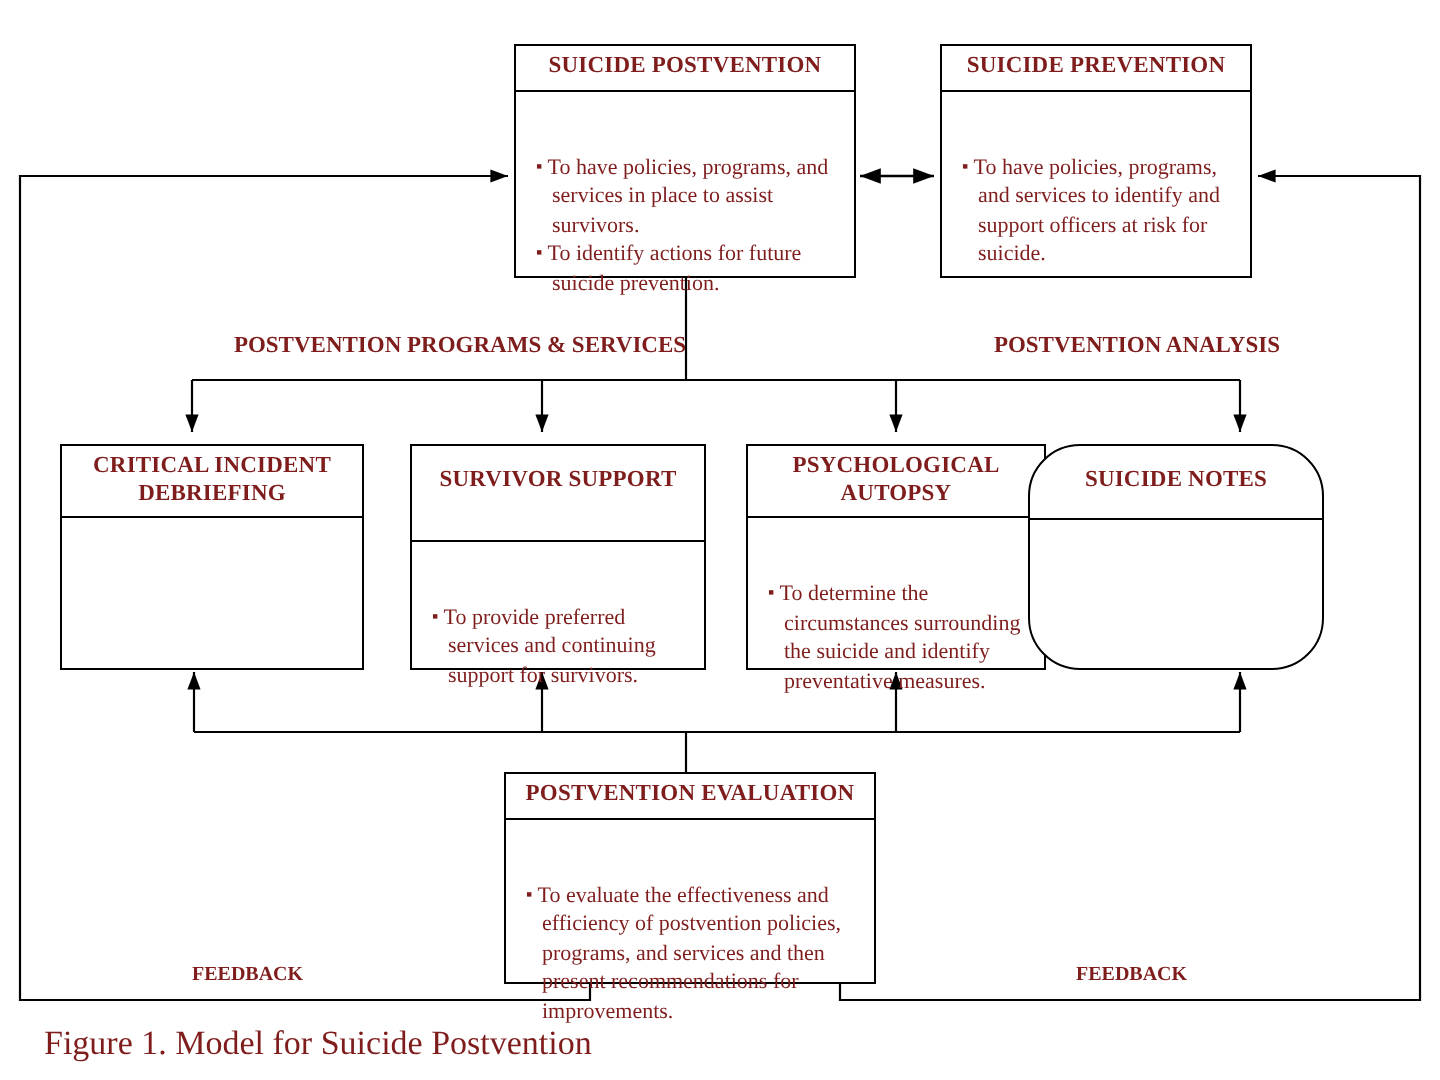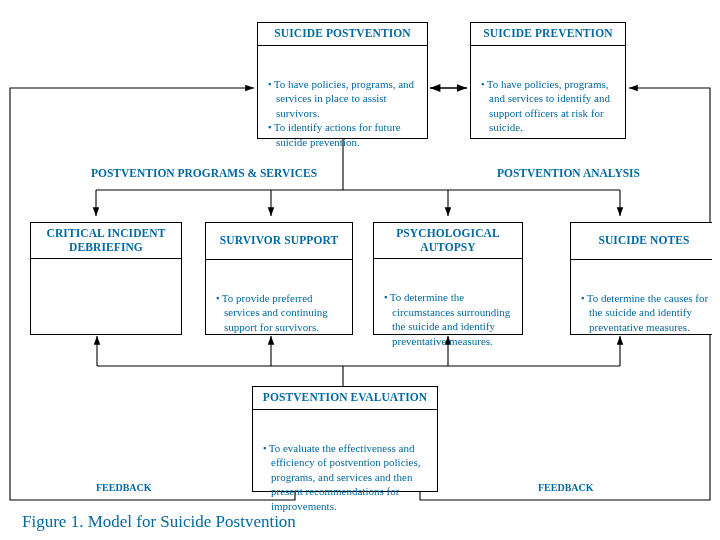--- a/index.html
+++ b/index.html
@@ -6,21 +6,21 @@
     margin: 0;
     padding: 0;
     background: #ffffff;
   }
   #page {
     position: relative;
     width: 712px;
     height: 540px;
     background: #ffffff;
     font-family: "Liberation Serif", "DejaVu Serif", serif;
-    color: #0369a1;
+    color: #7f1d1d;
     overflow: hidden;
   }
   #svg-layer {
     position: absolute;
     left: 0; top: 0;
     width: 720px;
     height: 540px;
     pointer-events: none;
   }
   .box {
@@ -131,46 +131,43 @@
     </div>
   </div>
 
   <div class="box" style="left:470px; top:22px; width:156px; height:117px;">
     <div class="box-title">SUICIDE PREVENTION</div>
     <div class="box-body">
       <span class="bullet-line"><span class="bullet-mark">▪</span> <span>To have policies, programs, and services to identify and support officers at risk for suicide.</span></span>
     </div>
   </div>
 
-  <div class="section-label" style="left:80px; top:167px; width:248px;">POSTVENTION PROGRAMS &amp; SERVICES</div>
+  <div class="section-label" style="left:106px; top:167px; width:248px;">POSTVENTION PROGRAMS &amp; SERVICES</div>
   <div class="section-label" style="left:392px; top:167px; width:248px;text-align:right;">POSTVENTION ANALYSIS</div>
 
   <div class="box" style="left:30px; top:222px; width:152px; height:113px;">
     <div class="box-title">CRITICAL  INCIDENT DEBRIEFING</div>
   </div>
 
   <div class="box" style="left:205px; top:222px; width:148px; height:113px;">
-    <div class="box-title" style="padding-top:11px; padding-bottom:11px;">SURVIVOR SUPPORT</div>
+    <div class="box-title" style="padding-top:11px; padding-bottom:22px;">SURVIVOR SUPPORT</div>
     <div class="box-body">
       <span class="bullet-line"><span class="bullet-mark">▪</span> <span>To provide preferred services and continuing support for survivors.</span></span>
     </div>
   </div>
 
   <div class="box" style="left:373px; top:222px; width:150px; height:113px;">
     <div class="box-title">PSYCHOLOGICAL AUTOPSY</div>
     <div class="box-body">
       <span class="bullet-line"><span class="bullet-mark">▪</span> <span>To determine the circumstances surrounding the suicide and identify preventative measures.</span></span>
     </div>
   </div>
 
-  <div class="box" style="left:570px; top:222px; width:148px; height:113px;">
+  <div class="box" style="left:514px; top:222px; width:148px; height:113px;border-radius:26px;">
     <div class="box-title" style="padding-top:11px; padding-bottom:11px;">SUICIDE NOTES</div>
-    <div class="box-body">
-      <span class="bullet-line"><span class="bullet-mark">▪</span> <span>To determine the causes for the suicide and identify preventative measures.</span></span>
-    </div>
   </div>
 
   <div class="box" style="left:252px; top:386px; width:186px; height:106px;">
     <div class="box-title">POSTVENTION  EVALUATION</div>
     <div class="box-body">
       <span class="bullet-line"><span class="bullet-mark">▪</span> <span>To evaluate the effectiveness and efficiency of postvention policies, programs, and services and then present recommendations for improvements.</span></span>
     </div>
   </div>
 
   <div class="feedback-label" style="left:96px; top:482px;">FEEDBACK</div>

